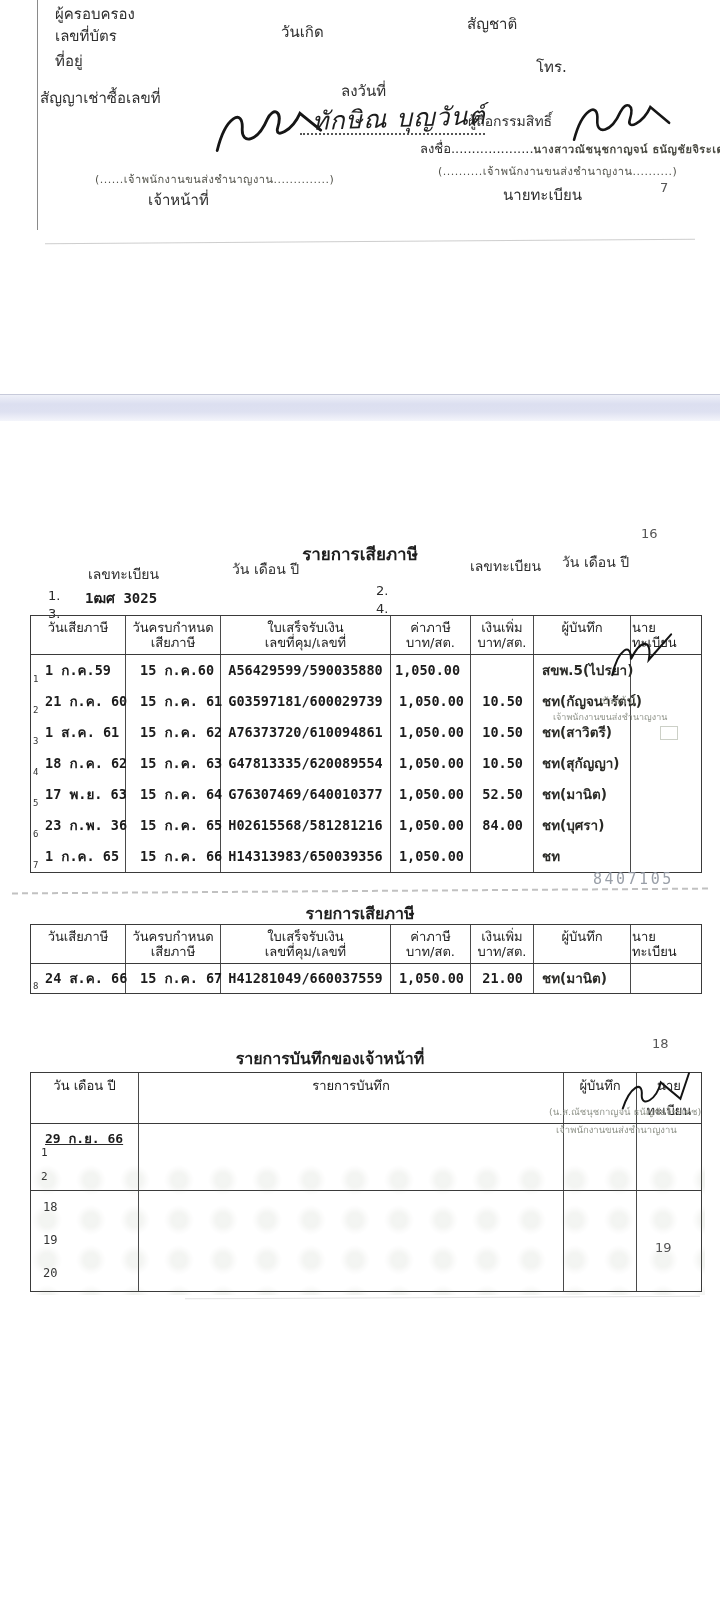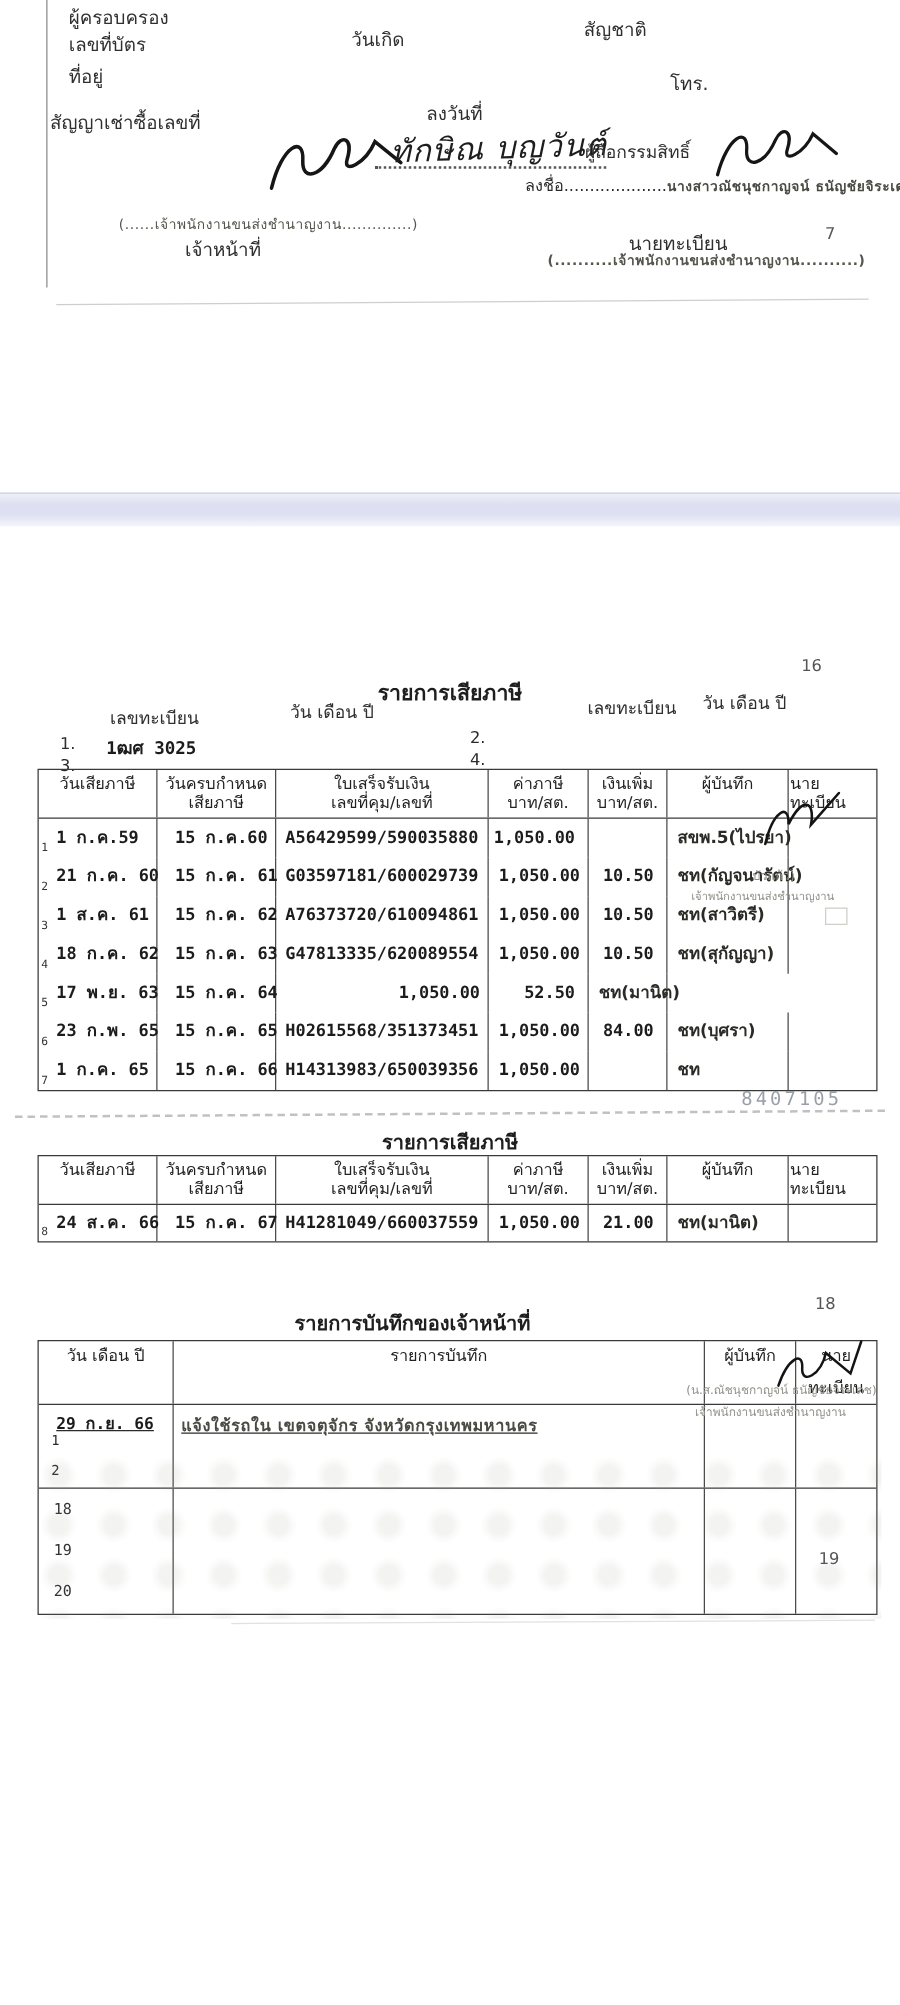--- a/index.html
+++ b/index.html
@@ -83,21 +83,21 @@
   <svg class="abs sig" style="left:566px;top:92px;transform:rotate(-5deg);" width="108" height="55" viewBox="0 0 100 46">
     <path d="M6 38 C16 10, 32 4, 29 22 C27 36, 41 34, 51 16 C57 6, 65 10, 59 24 C55 34, 71 28, 79 14 L95 30" stroke="#161616" stroke-width="2.4" fill="none" stroke-linecap="round"></path>
   </svg>
 
   <div class="abs stamped sm" style="left:95px;top:170px;font-weight:400;color:#55554d;">(......เจ้าพนักงานขนส่งชำนาญงาน..............)</div>
   <div class="abs lbl" style="left:148px;top:188px;">เจ้าหน้าที่</div>
 
   <div class="abs" style="left:420px;top:138px;font-size:13px;white-space:nowrap;">
     <span>ลงชื่อ....................</span><span class="stamped" style="font-size:11px;">นางสาวณัชนุชกาญจน์ ธนัญชัยจิระเดช</span>
   </div>
-  <div class="abs stamped sm" style="left:438px;top:162px;font-weight:700;color:#55554d;margin-top:37px;">(..........เจ้าพนักงานขนส่งชำนาญงาน..........)</div>
+  <div class="abs stamped sm" style="left:438px;top:162px;font-weight:400;color:#55554d;">(..........เจ้าพนักงานขนส่งชำนาญงาน..........)</div>
   <div class="abs lbl" style="left:503px;top:183px;">นายทะเบียน</div>
   <div class="abs pgnum" style="left:660px;top:180px;">7</div>
 
   <div class="abs faintline" style="left:45px;top:241px;width:650px;transform:rotate(-0.4deg);"></div>
 
   <div class="abs sep-band"></div>
 
   <div class="abs pgnum" style="left:641px;top:526px;">16</div>
   <div class="abs title" style="left:0;top:540px;width:720px;">รายการเสียภาษี</div>
   <div class="abs lbl" style="left:88px;top:563px;font-size:14px;">เลขทะเบียน</div>
@@ -172,29 +172,30 @@
         <div class="c cdate dm">15 ก.ค. 63</div>
         <div class="c crec dm">G47813335/620089554</div>
         <div class="c camt dm">1,050.00</div>
         <div class="c camt2 dm">10.50</div>
         <div class="c cname">ชท(สุกัญญา)</div>
         <div class="c"></div>
       </div>
       <div class="trow">
         <div class="c cdate dm"><span class="rn">5</span><span>17 พ.ย. 63</span></div>
         <div class="c cdate dm">15 ก.ค. 64</div>
+        <div class="c crec dm">G76307469/640010377</div>
         <div class="c camt dm">1,050.00</div>
         <div class="c camt2 dm">52.50</div>
         <div class="c cname">ชท(มานิต)</div>
         <div class="c"></div>
       </div>
       <div class="trow">
-        <div class="c cdate dm"><span class="rn">6</span><span>23 ก.พ. 65</span></div>
+        <div class="c cdate dm"><span class="rn">6</span><span>23 ก.พ. 36</span></div>
         <div class="c cdate dm">15 ก.ค. 65</div>
-        <div class="c crec dm">H02615568/351373451</div>
+        <div class="c crec dm">H02615568/581281216</div>
         <div class="c camt dm">1,050.00</div>
         <div class="c camt2 dm">84.00</div>
         <div class="c cname">ชท(บุศรา)</div>
         <div class="c"></div>
       </div>
       <div class="trow">
         <div class="c cdate dm"><span class="rn">7</span><span>1 ก.ค. 65</span></div>
         <div class="c cdate dm">15 ก.ค. 66</div>
         <div class="c crec dm">H14313983/650039356</div>
         <div class="c camt dm">1,050.00</div>
@@ -267,21 +268,20 @@
       <div class="hc">ผู้บันทึก</div>
       <div class="hc">นายทะเบียน</div>
     </div>
     <div class="osec ogrid" style="height:66px;text-decoration:underline;">
       <div class="oc">
         <div class="dm" style="font-size:13px;padding:4px 0 0 14px;">29 ก.ย. 66</div>
         <div style="position:absolute;left:10px;top:22px;font-size:11px;font-family:'DejaVu Sans Mono',monospace;">1</div>
         <div style="position:absolute;left:10px;top:46px;font-size:11px;font-family:'DejaVu Sans Mono',monospace;">2</div>
       </div>
       <div class="oc">
-        <div class="stamped" style="font-size:13px;padding:6px 0 0 6px;white-space:nowrap;">แจ้งใช้รถใน เขตจตุจักร จังหวัดกรุงเทพมหานคร</div>
       </div>
       <div class="oc"></div>
       <div class="oc"></div>
     </div>
     <div class="osec ogrid orows" style="height:100px;">
       <div class="oc">
         <div class="ridx">18</div>
         <div class="ridx">19</div>
         <div class="ridx">20</div>
       </div>

